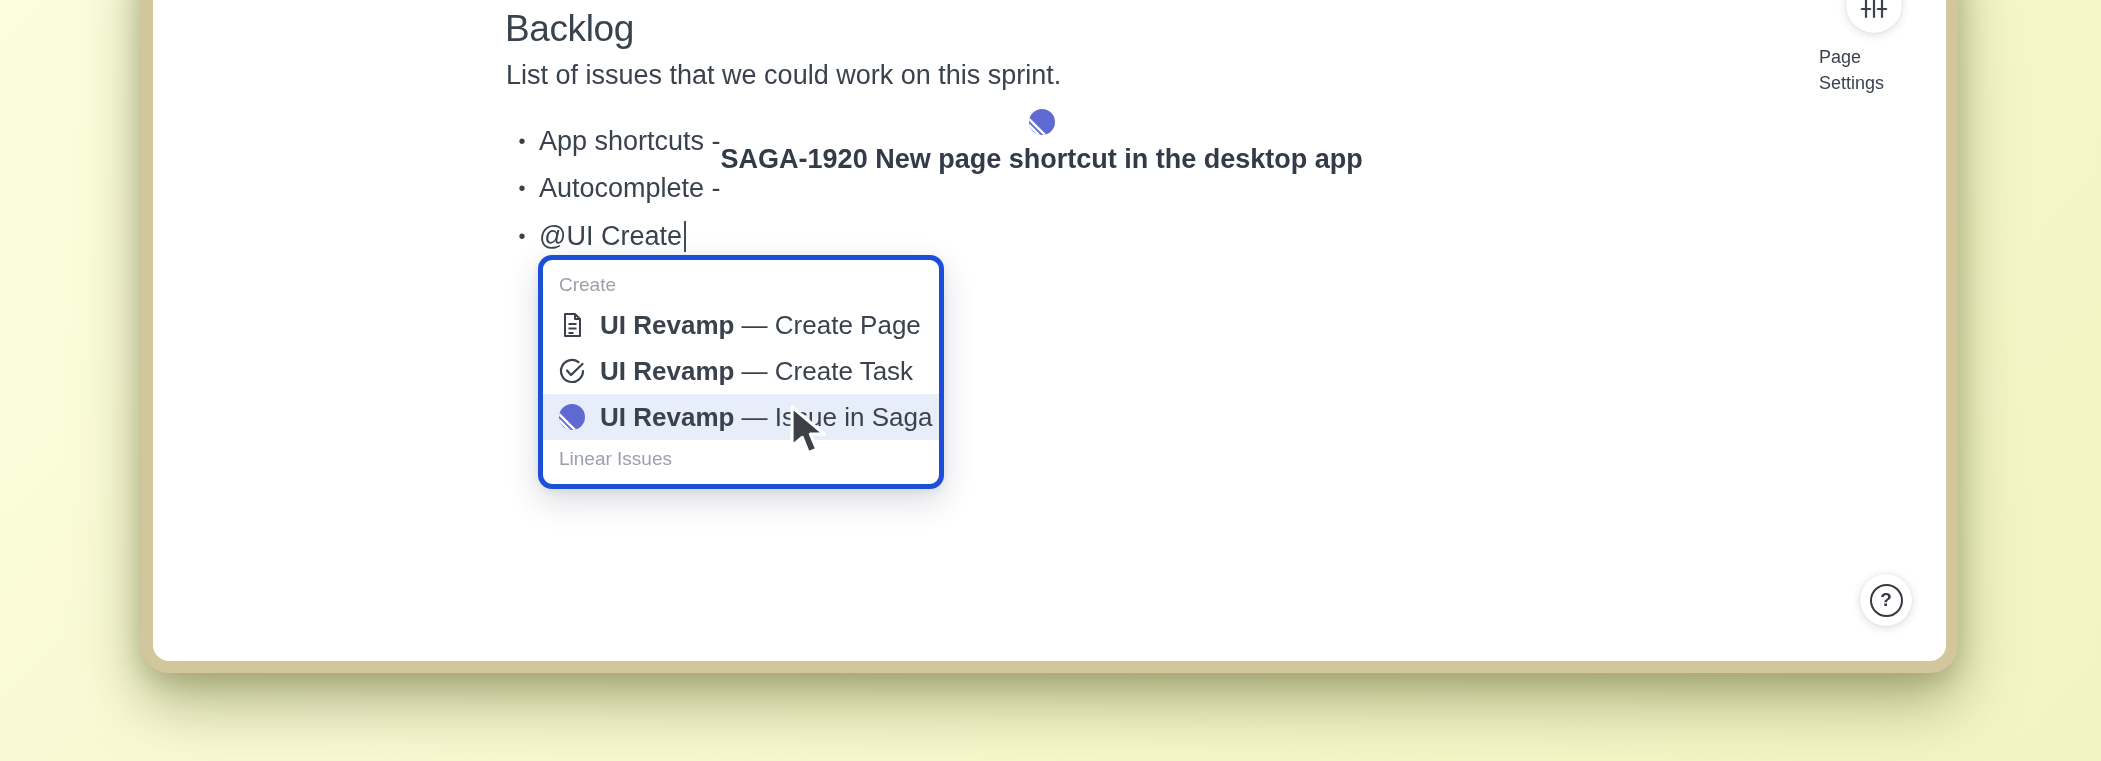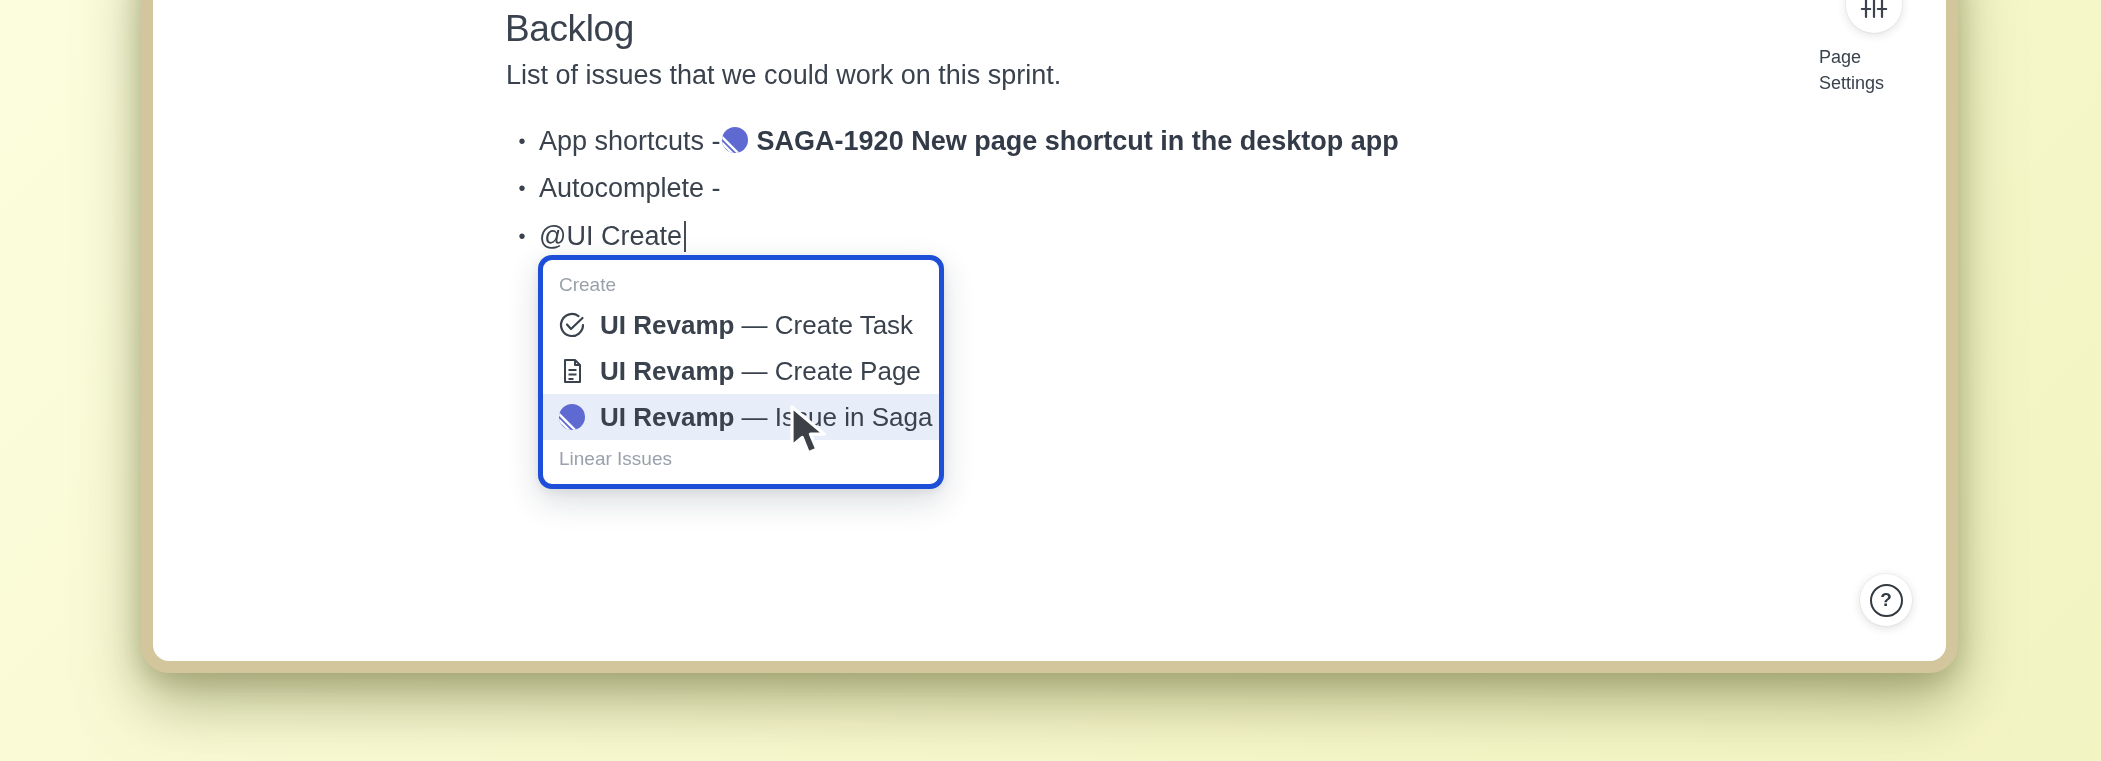--- a/index.html
+++ b/index.html
@@ -25,21 +25,21 @@
     position:absolute; left:506px; top:60px;
     font-size:27px; color:var(--text,#3a424e);
   }
   .row {
     position:absolute; left:505px; height:42px;
     display:flex; align-items:center; font-size:27px; color:var(--text,#3a424e);
     white-space:nowrap;
   }
   .row.r1 { top:120px; } .row.r2 { top:167px; } .row.r3 { top:215px; }
   .bullet { width:34px; text-align:center; font-size:20px; color:var(--text,#3a424e); }
-  .issue-link { display:inline-flex; align-items:flex-start; gap:8px; font-weight:700; color:var(--link,#333b48); cursor:pointer; }
+  .issue-link { display:inline-flex; align-items:center; gap:8px; font-weight:700; color:var(--link,#333b48); cursor:pointer;flex-direction:column; }
   .icon24 { width:28px; height:28px; flex:0 0 auto; display:block; }
   .caret { display:inline-block; width:2.5px; height:31px; background:#454c56; margin-left:2px; }
 
   .menu {
     position:absolute; left:538px; top:255px; width:406px;
     background:#fff; border:5px solid #1d4ed8; border-radius:14px;
     box-shadow:0 12px 32px rgba(25,35,60,.16), 0 2px 8px rgba(25,35,60,.08);
     padding:6px 0 8px; z-index:5;
   }
   .menu-header { padding:8px 16px 6px; font-size:19px; color:var(--muted,#9aa1ab); }
@@ -122,35 +122,35 @@
   <span class="bullet">•</span>
   <span>@UI Create</span>
   <span class="caret"></span>
 </div>
 
 <div class="menu">
   <div class="menu-header">Create</div>
 
   <div class="menu-item">
     <svg class="micon" viewBox="0 0 28 28">
-      <path d="M25 14 a11 11 0 1 1 -4.5 -8.9" fill="none" stroke="#3a424e" stroke-width="2.2" stroke-linecap="round"></path>
-      <path d="M9 13.5 l4 4.5 L24.5 7" fill="none" stroke="#3a424e" stroke-width="2.2" stroke-linecap="round" stroke-linejoin="round"></path>
-    </svg>
-    <span><span class="bold">UI Revamp</span><span> — Create Task</span></span>
-  </div>
-
-  <div class="menu-item">
-    <svg class="micon" viewBox="0 0 28 28">
       <path d="M7 3 h10 l5 5 v17 h-15 z" fill="none" stroke="#3a424e" stroke-width="2" stroke-linejoin="round"></path>
       <path d="M17 3 v5 h5" fill="none" stroke="#3a424e" stroke-width="2" stroke-linejoin="round"></path>
       <line x1="10.5" y1="13" x2="18.5" y2="13" stroke="#3a424e" stroke-width="2"></line>
       <line x1="10.5" y1="17.5" x2="18.5" y2="17.5" stroke="#3a424e" stroke-width="2"></line>
       <line x1="10.5" y1="22" x2="15.5" y2="22" stroke="#3a424e" stroke-width="2"></line>
     </svg>
     <span><span class="bold">UI Revamp</span><span> — Create Page</span></span>
+  </div>
+
+  <div class="menu-item">
+    <svg class="micon" viewBox="0 0 28 28">
+      <path d="M25 14 a11 11 0 1 1 -4.5 -8.9" fill="none" stroke="#3a424e" stroke-width="2.2" stroke-linecap="round"></path>
+      <path d="M9 13.5 l4 4.5 L24.5 7" fill="none" stroke="#3a424e" stroke-width="2.2" stroke-linecap="round" stroke-linejoin="round"></path>
+    </svg>
+    <span><span class="bold">UI Revamp</span><span> — Create Task</span></span>
   </div>
 
   <div class="menu-item highlighted">
     <svg class="micon" viewBox="0 0 28 28">
         <use href="#linear-mark"></use>
       </svg>
     <span><span class="bold">UI Revamp</span><span> — Issue in Saga</span></span>
   </div>
 
   <div class="menu-header">Linear Issues</div>

